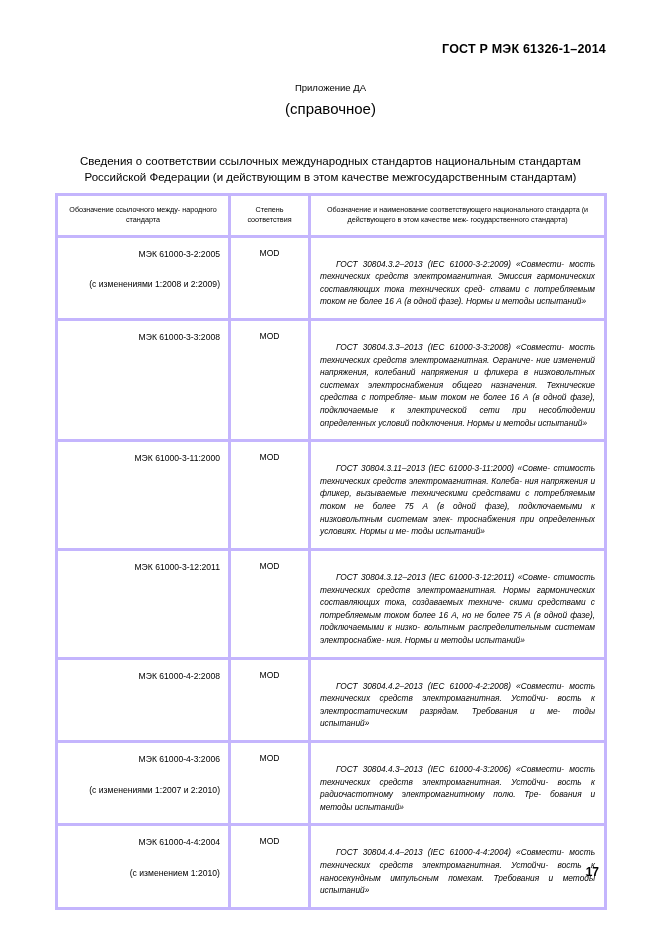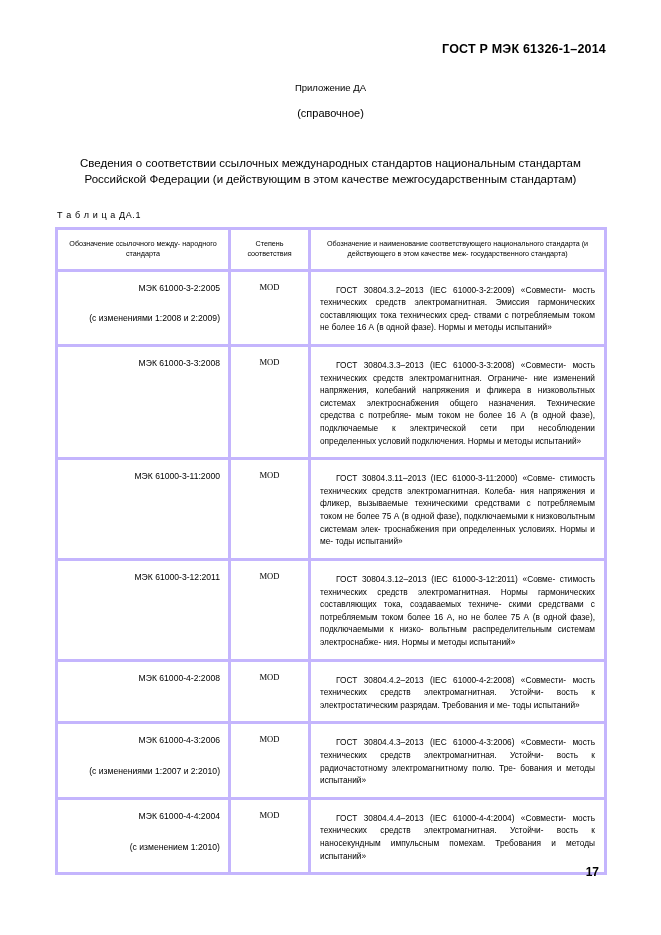--- a/index.html
+++ b/index.html
@@ -30,22 +30,22 @@
     letter-spacing: 0.2px;
   }
   .appendix-block {
     text-align: center;
     margin-top: 26px;
     font-size: 9.5px;
     font-weight: normal;
   }
   .appendix-sub {
     text-align: center;
-    font-size: 11px;
-    margin-top: 14px;
+    font-size: 15px;
+    margin-top: 7px;
     font-weight: normal;
   }
   .doc-title {
     text-align: center;
     font-size: 11.5px;
     font-weight: normal;
     margin-top: 36px;
     line-height: 1.42;
   }
   .table-caption {
@@ -83,30 +83,30 @@
     line-height: 1.5;
   }
   td.col-ref .sub {
     display: block;
     margin-top: 18px;
   }
   td.col-deg {
     font-size: 8.6px;
     text-align: center;
     padding: 10px 4px;
-    font-family: Liberation Serif, serif;
   }
   td.col-nat {
     font-size: 8.3px;
     text-align: justify;
     text-align-last: left;
-    padding: 12px 9px 10px 9px;
+    padding: 20px 9px 10px 9px;
     line-height: 1.52;
     text-indent: 16px;
     hyphens: manual;
+    font-style: italic;
   }
   .page-number {
     position: absolute;
     right: 62px;
     bottom: 56px;
     font-size: 12px;
     font-weight: bold;
   }
 </style>
 </head>
@@ -114,21 +114,20 @@
 
 <div class="page">
 
   <div class="doc-header">ГОСТ Р МЭК 61326-1–2014</div>
 
   <div class="appendix-block">Приложение ДА</div>
   <div class="appendix-sub">(справочное)</div>
 
   <div class="doc-title">Сведения о соответствии ссылочных международных стандартов национальным стандартам Российской Федерации (и действующим в этом качестве межгосударственным стандартам)</div>
 
-  <div class="table-caption">Т а б л и ц а   ДА.1</div>
 
   <table class="main">
     <colgroup>
       <col class="c1">
       <col class="c2">
       <col class="c3">
     </colgroup>
     <thead>
       <tr>
         <th>Обозначение ссылочного между- народного стандарта</th>

